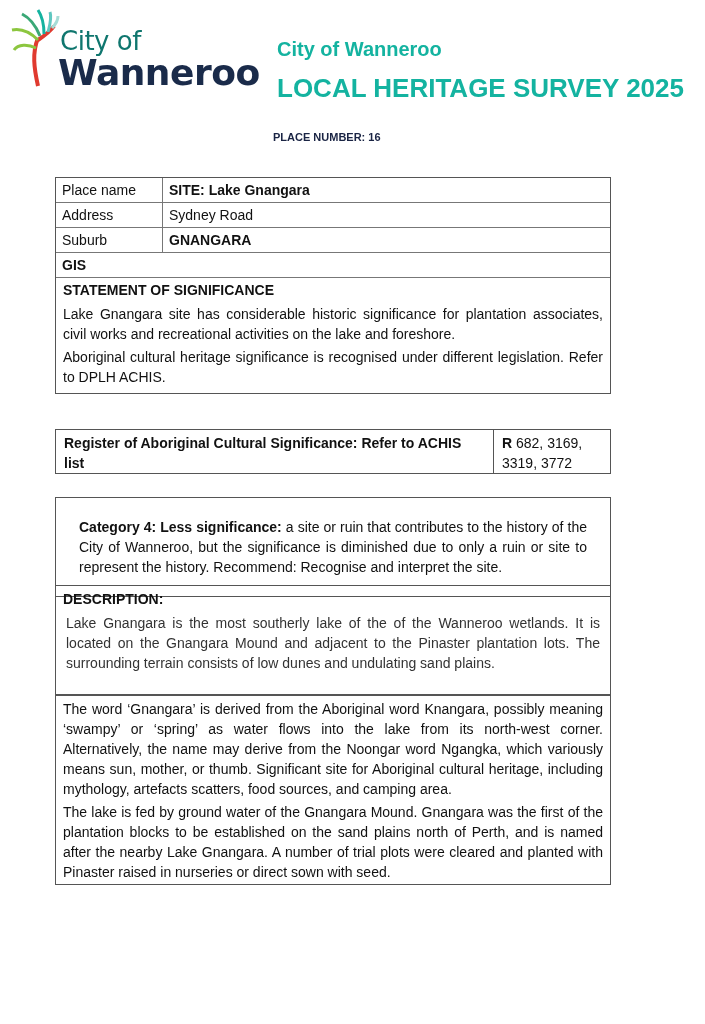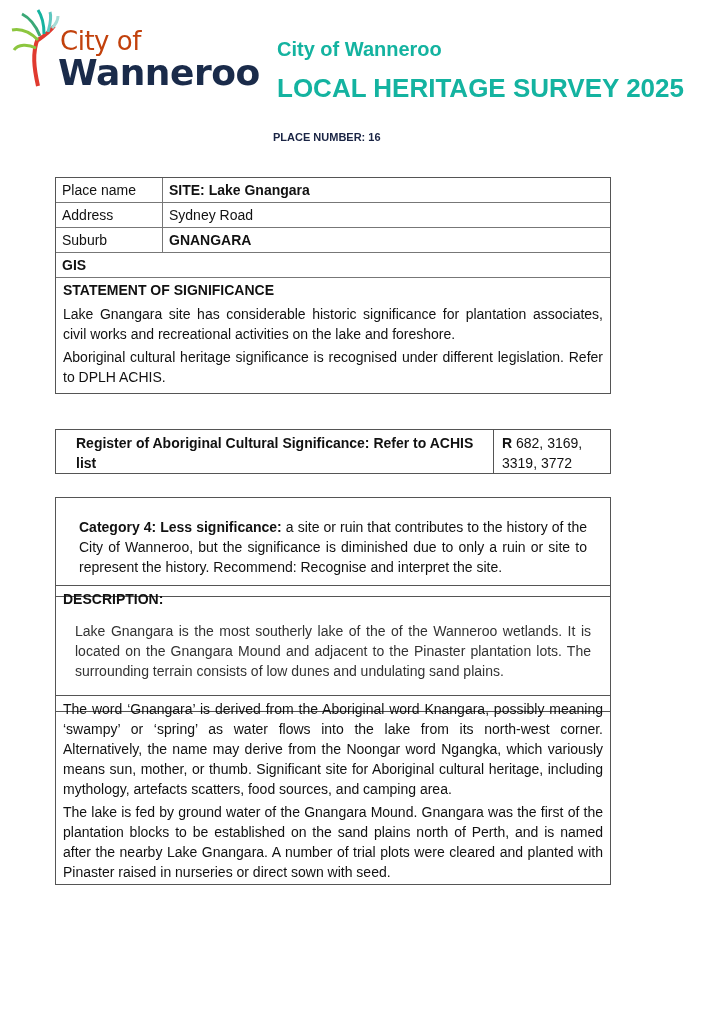--- a/index.html
+++ b/index.html
@@ -1,35 +1,35 @@
 <!DOCTYPE html>
 <html><head>
 <meta charset="utf-8">
 <style>
   html, body { margin:0; padding:0; background:#ffffff; }
   body { width:705px; height:1024px; position:relative; overflow:hidden;
          font-family:"Liberation Sans", sans-serif; color:#111; }
   .logo { position:absolute; left:8px; top:8px; width:230px; height:80px; }
-  .logo-text1 { position:absolute; left:52px; top:18px; font-size:26px; color:#c2410c; letter-spacing:-0.5px; font-family:"DejaVu Sans", sans-serif; font-weight:normal; }
+  .logo-text1 { position:absolute; left:52px; top:18px; font-size:26px; color:#0f766e; letter-spacing:-0.5px; font-family:"DejaVu Sans", sans-serif; font-weight:normal; }
   .logo-text2 { position:absolute; left:50px; top:44px; font-size:36px; color:#1a2b4a; font-weight:bold; letter-spacing:-0.5px; font-family:"DejaVu Sans", sans-serif; }
   .hdr1 { position:absolute; left:277px; top:38px; font-size:20px; font-weight:bold; color:#14b3a0; }
   .hdr2 { position:absolute; left:277px; top:73px; font-size:26px; font-weight:bold; color:#14b3a0; }
   .placenum { position:absolute; left:273px; top:131px; font-size:11px; font-weight:bold; color:#1a2444; }
   .box { position:absolute; left:55px; width:556px; border:1px solid #555; box-sizing:border-box; font-size:14px; line-height:20px; }
   table.info { border-collapse:collapse; width:100%; }
   table.info td { border:1px solid #777; padding:1px 6px; height:22px; font-size:14px; vertical-align:middle; }
   table.info tr:first-child td { border-top:none; }
   table.info td:first-child { border-left:none; width:94px; }
   table.info td:last-child { border-right:none; }
   .bold { font-weight:bold; }
   .sec { padding:2px 7px 3px 7px; }
   .sec h3 { margin:0 0 4px 0; font-size:14px; font-weight:bold; line-height:20px; }
   .sec p { margin:0 0 3px 0; text-align:justify; }
   .desc p { color:#333; }
-  .reg { display:flex;padding-left:12px; }
+  .reg { display:flex; }
   .reg .l { flex:1; padding:3px 8px; font-weight:bold; border-right:1px solid #555; }
   .reg .r { width:100px; padding:3px 8px; }
   .spacer { display:inline-block; width:70px; }
 </style>
 </head>
 <body>
 
 <div class="logo">
   <svg width="60" height="80" viewBox="0 0 60 80" style="position:absolute;left:0;top:0;">
     <path d="M30 78 C26 60 24 45 30 30" stroke="#e03a2f" stroke-width="4" fill="none"></path>
@@ -80,19 +80,19 @@
   <div class="l">Register of Aboriginal Cultural Significance:  Refer to ACHIS list</div>
   <div class="r"><b>R</b><span> 682, 3169, 3319, 3772</span></div>
 </div>
 
 <div class="box sec" style="top:497px; padding:3px 7px;">
   <p style="margin:16px;"><b>Category 4:  Less significance:</b><span> a site or ruin that contributes to the history of the City of Wanneroo, but the significance is diminished due to only a ruin or site to represent the history. Recommend: Recognise and interpret the site.</span></p>
 </div>
 
 <div class="box sec desc" style="top:585px; padding:3px 7px 18px 7px;">
   <h3>DESCRIPTION:</h3>
-  <p style="margin:12px;">Lake Gnangara is the most southerly lake of the of the Wanneroo wetlands. It is located on the Gnangara Mound and adjacent to the Pinaster plantation lots. The surrounding terrain consists of low dunes and undulating sand plains.</p>
+  <p style="margin:3px;">Lake Gnangara is the most southerly lake of the of the Wanneroo wetlands. It is located on the Gnangara Mound and adjacent to the Pinaster plantation lots. The surrounding terrain consists of low dunes and undulating sand plains.</p>
 </div>
 
 <div class="box sec" style="top:695px; padding:3px 7px 2px 7px;">
   <p>The word ‘Gnangara’ is derived from the Aboriginal word Knangara, possibly meaning ‘swampy’ or ‘spring’ as water flows into the lake from its north-west corner. Alternatively, the name may derive from the Noongar word Ngangka, which variously means sun, mother, or thumb. Significant site for Aboriginal cultural heritage, including mythology, artefacts scatters, food sources, and camping area.</p>
   <p style="margin:0;">The lake is fed by ground water of the Gnangara Mound.  Gnangara was the first of the plantation blocks to be established on the sand plains north of Perth, and is named after the nearby Lake Gnangara. A number of trial plots were cleared and planted with Pinaster raised in nurseries or direct sown with seed.</p>
 </div>
 
 </body></html>

